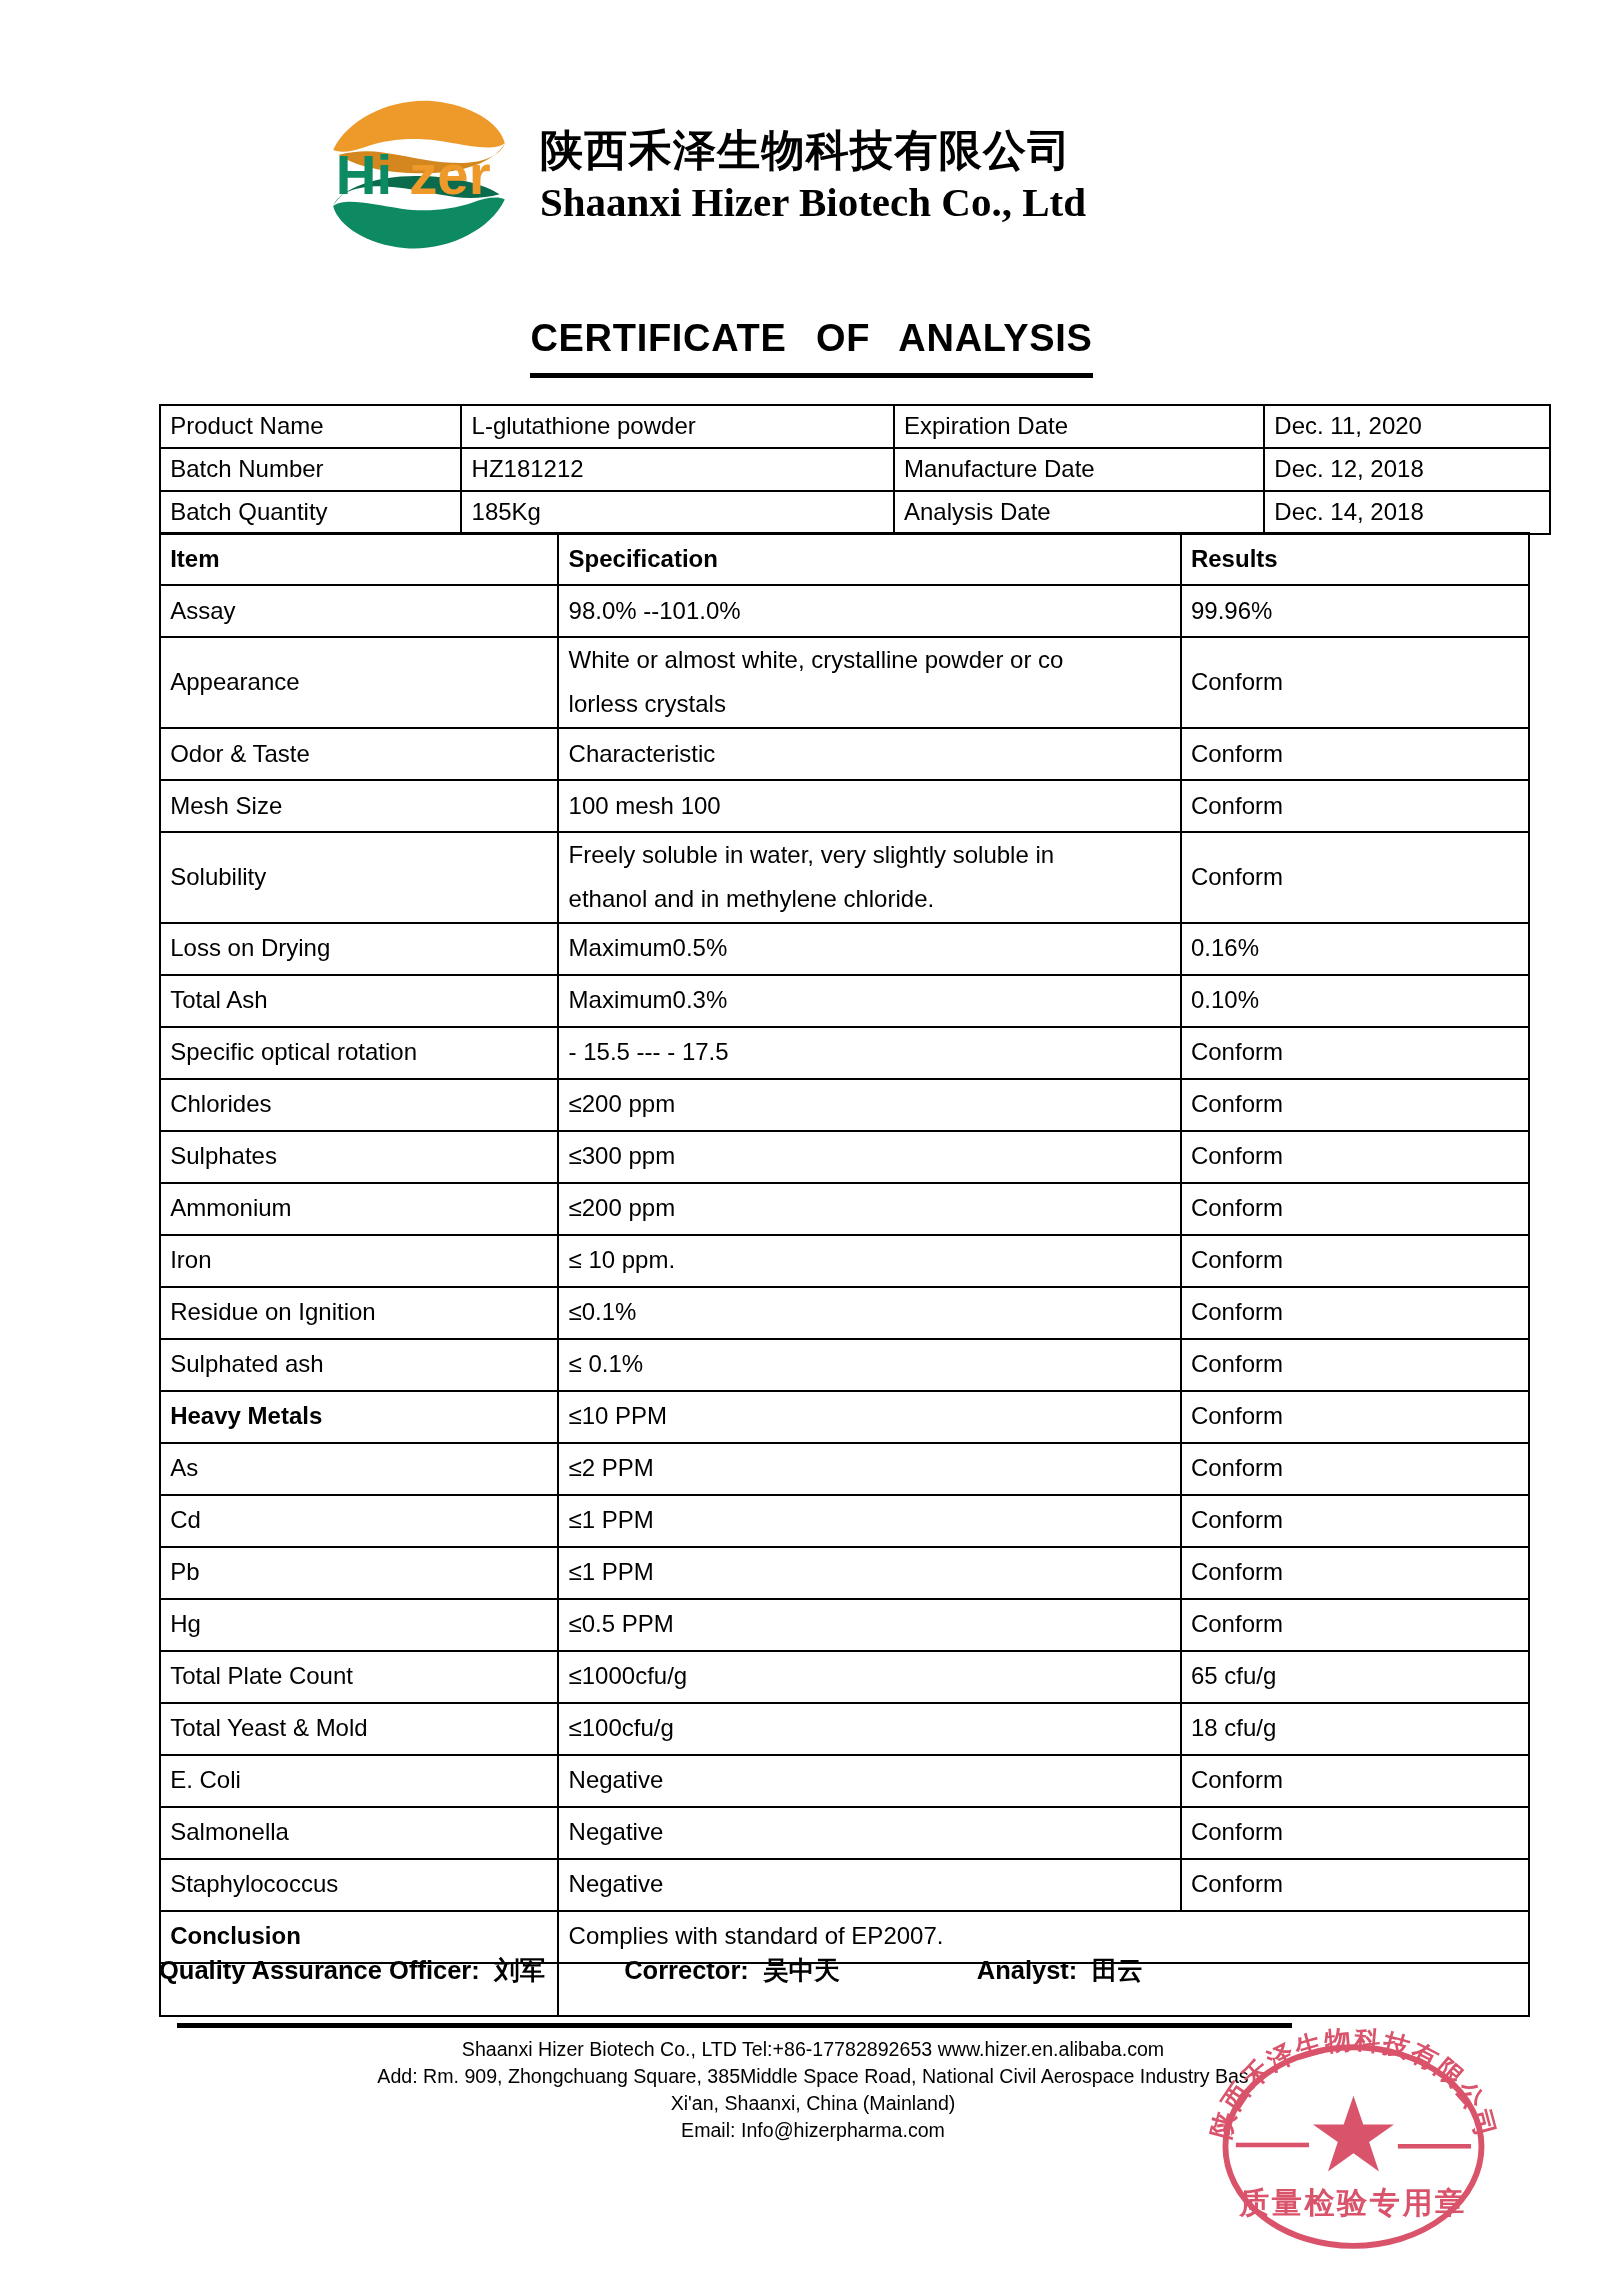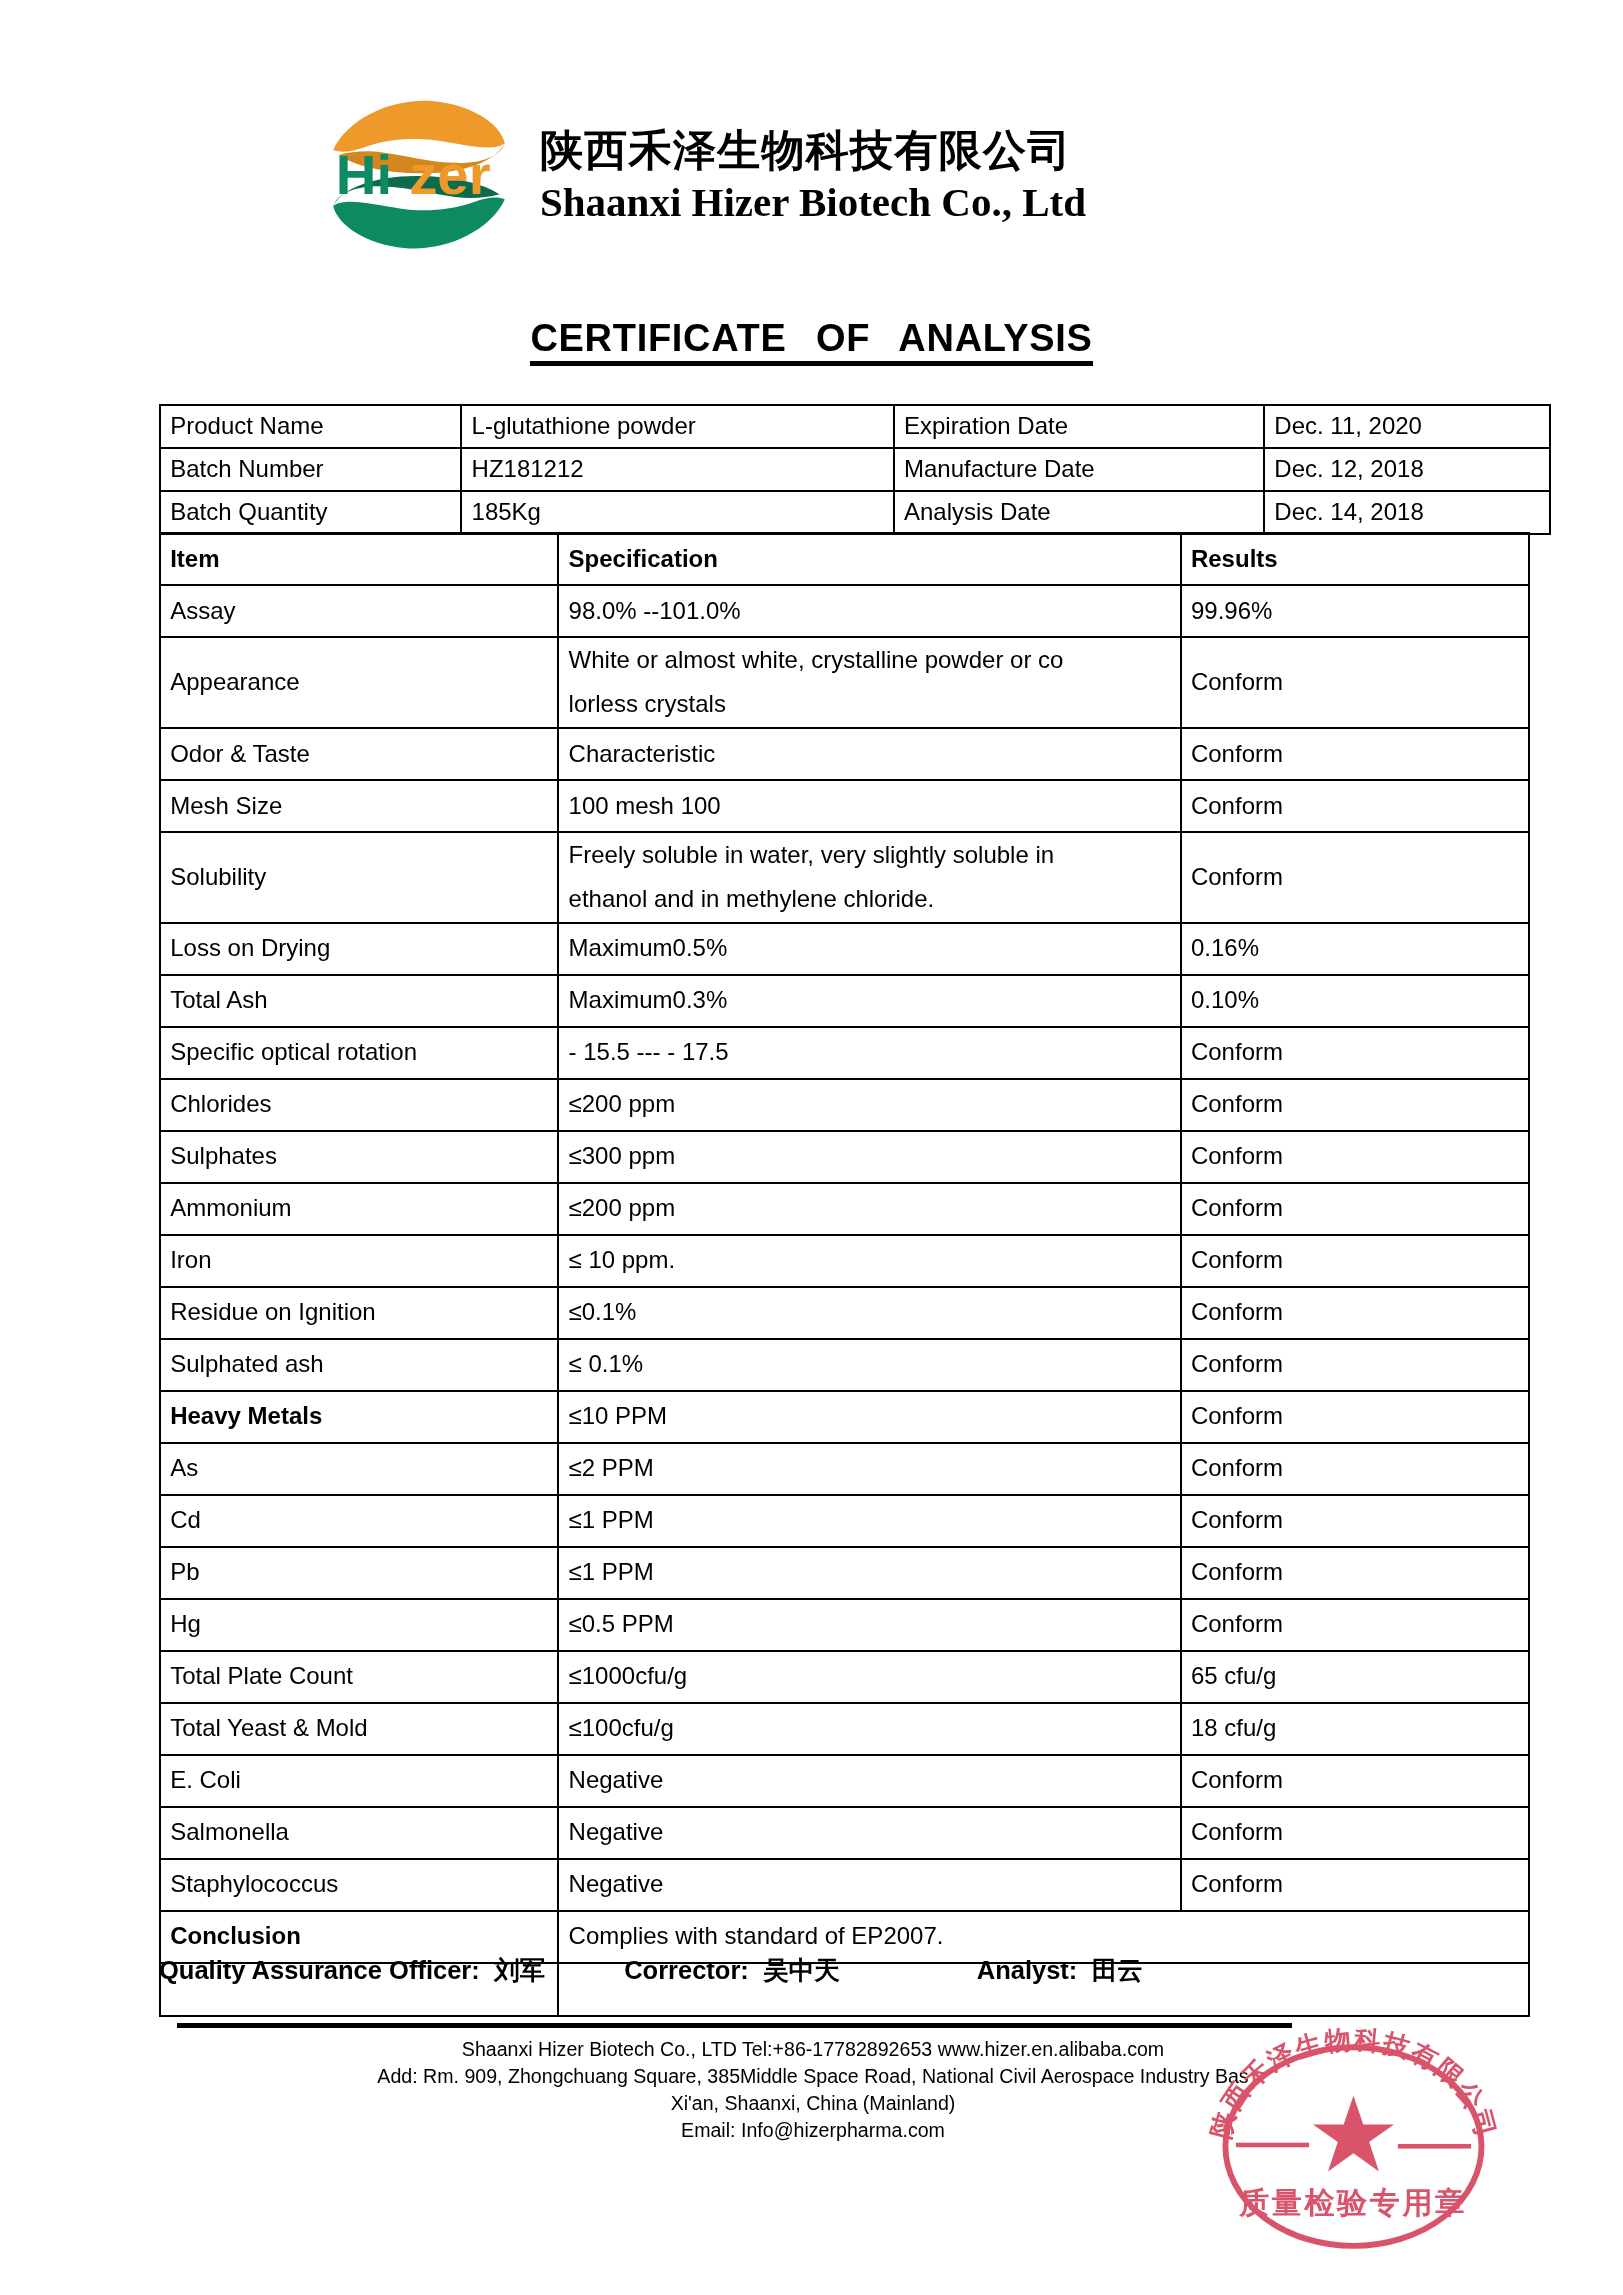--- a/index.html
+++ b/index.html
@@ -70,21 +70,21 @@
     left: 0;
     width: 1623px;
     text-align: center;
   }
   .doc-title span {
     font-size: 38px;
     font-weight: 700;
     letter-spacing: 0.7px;
     word-spacing: 18.3px;
     border-bottom: 5.9px solid #000;
-    padding-bottom: 2px;
+    padding-bottom: 14px;
     display: inline-block;
     line-height: 1.05;
   }
 
   
   .tbl {
     position: absolute;
     left: 159px;
     width: 1308px;
     border-collapse: collapse;

